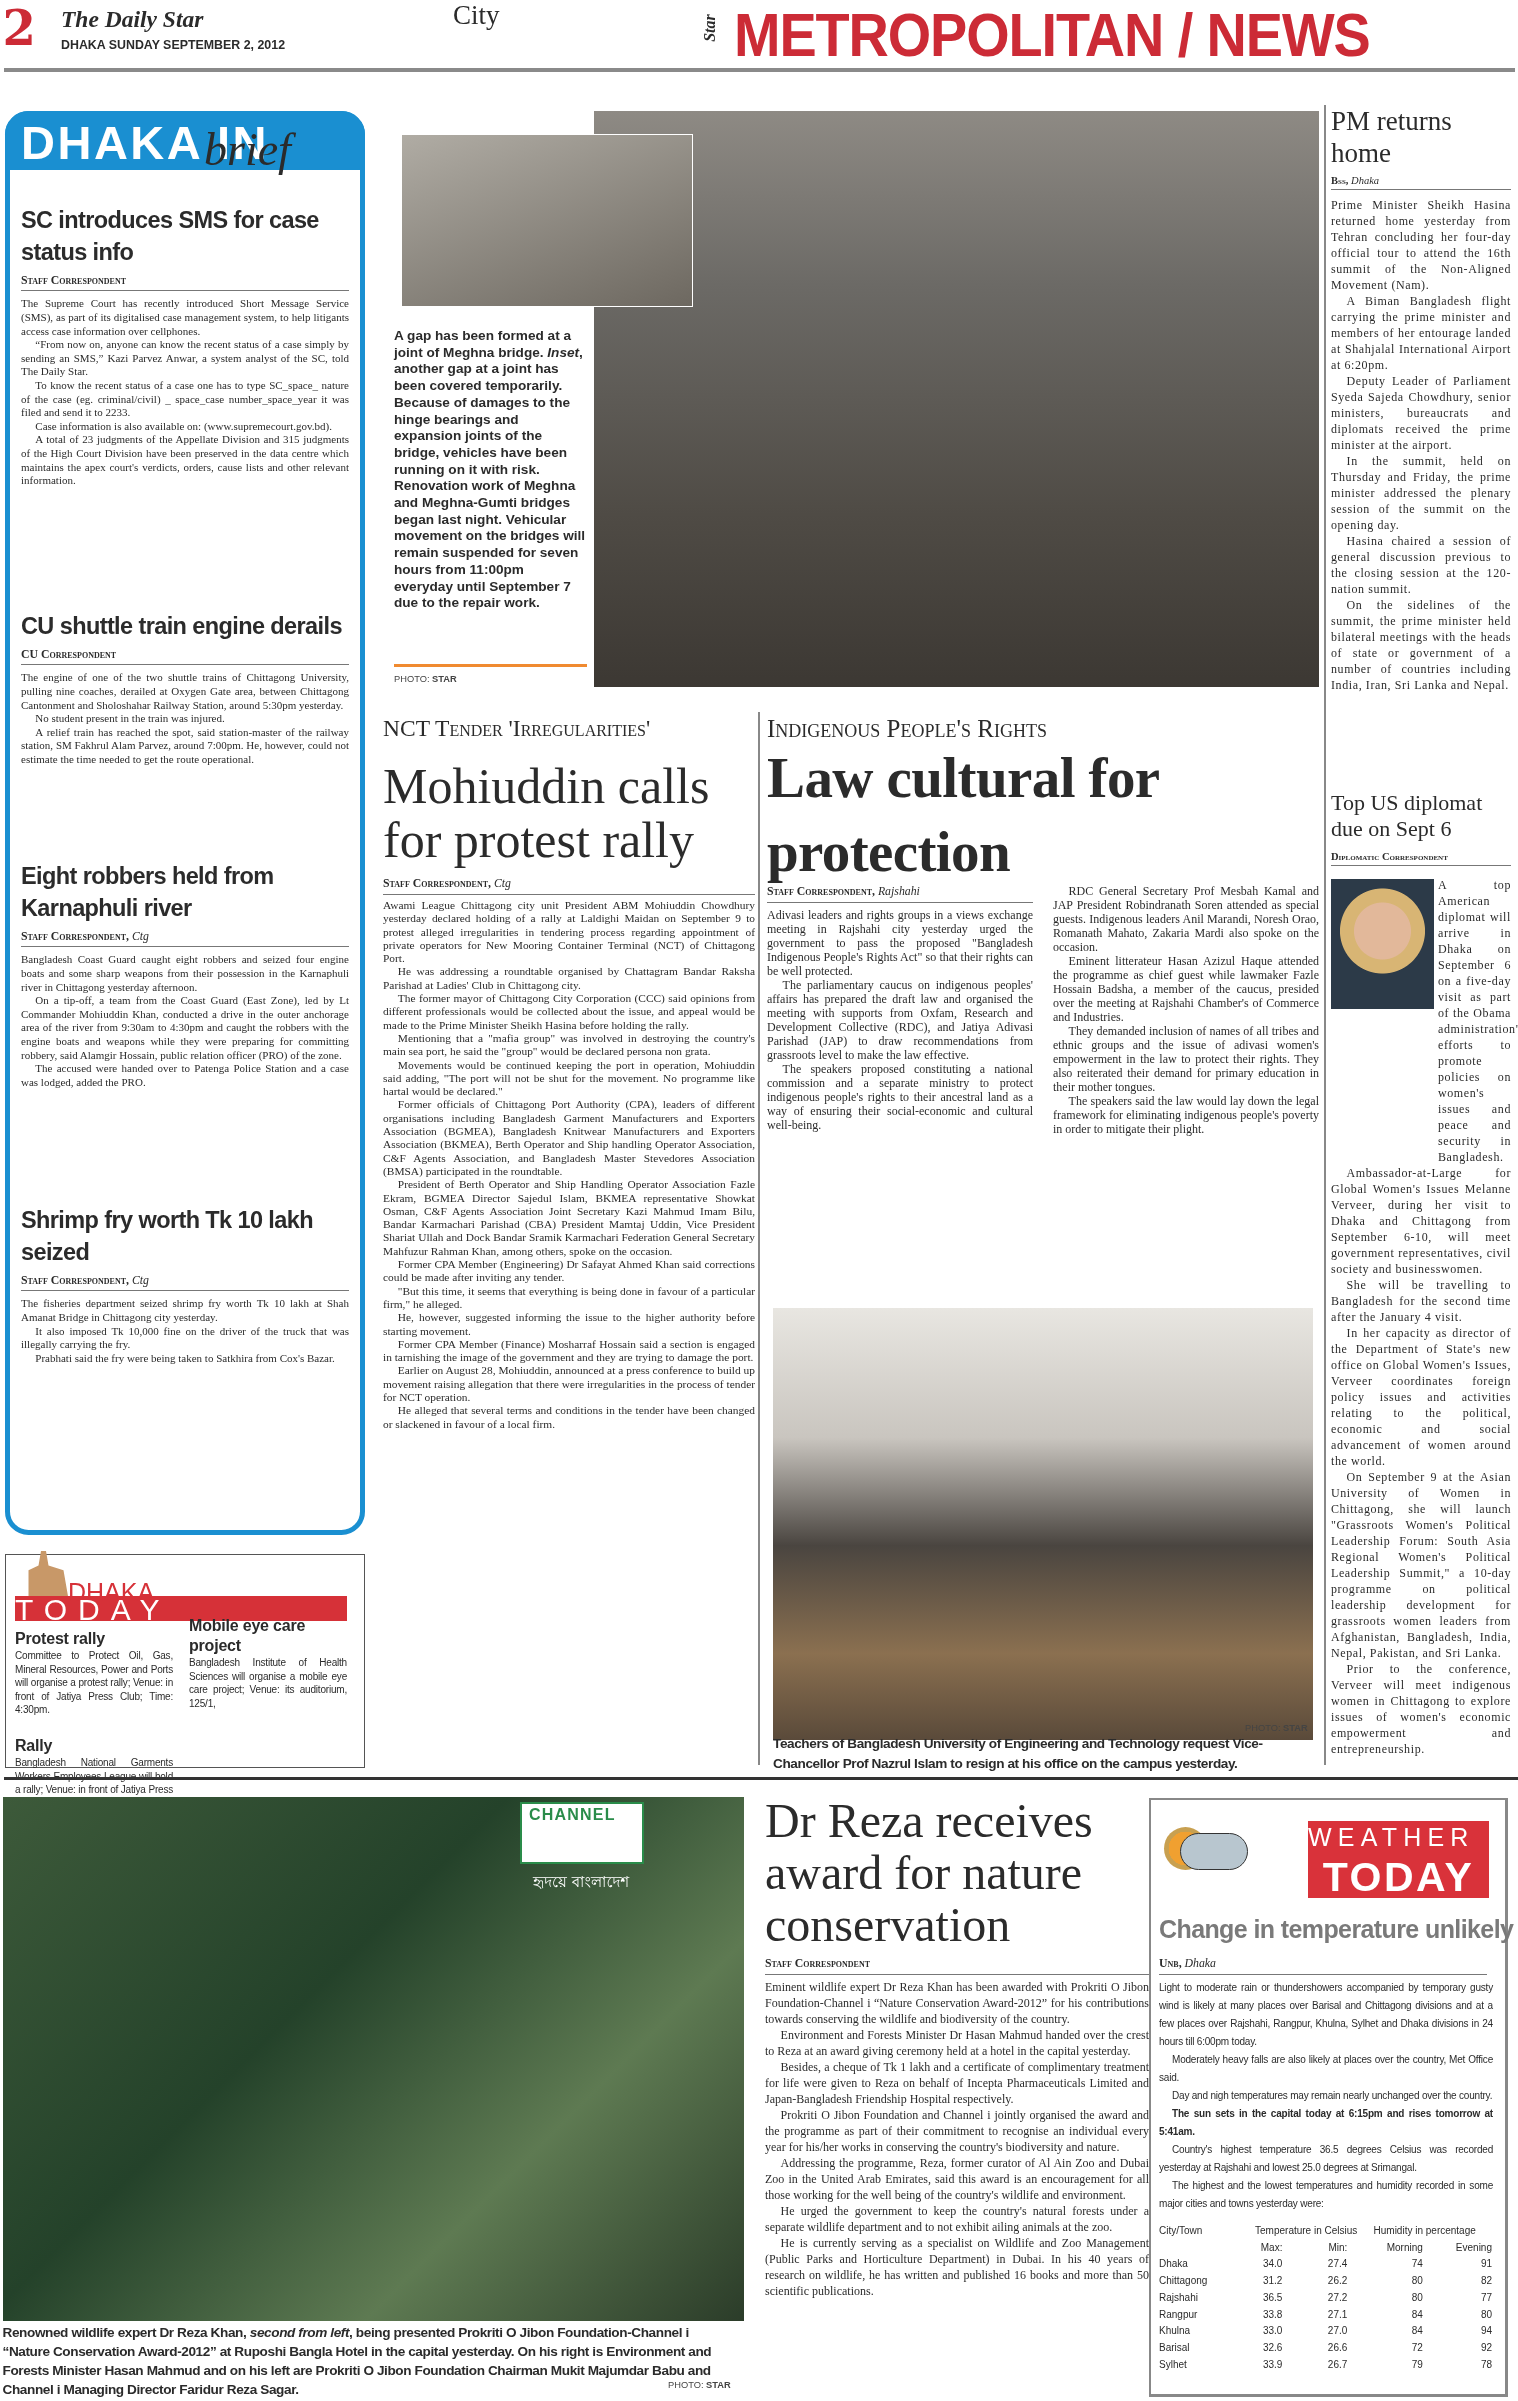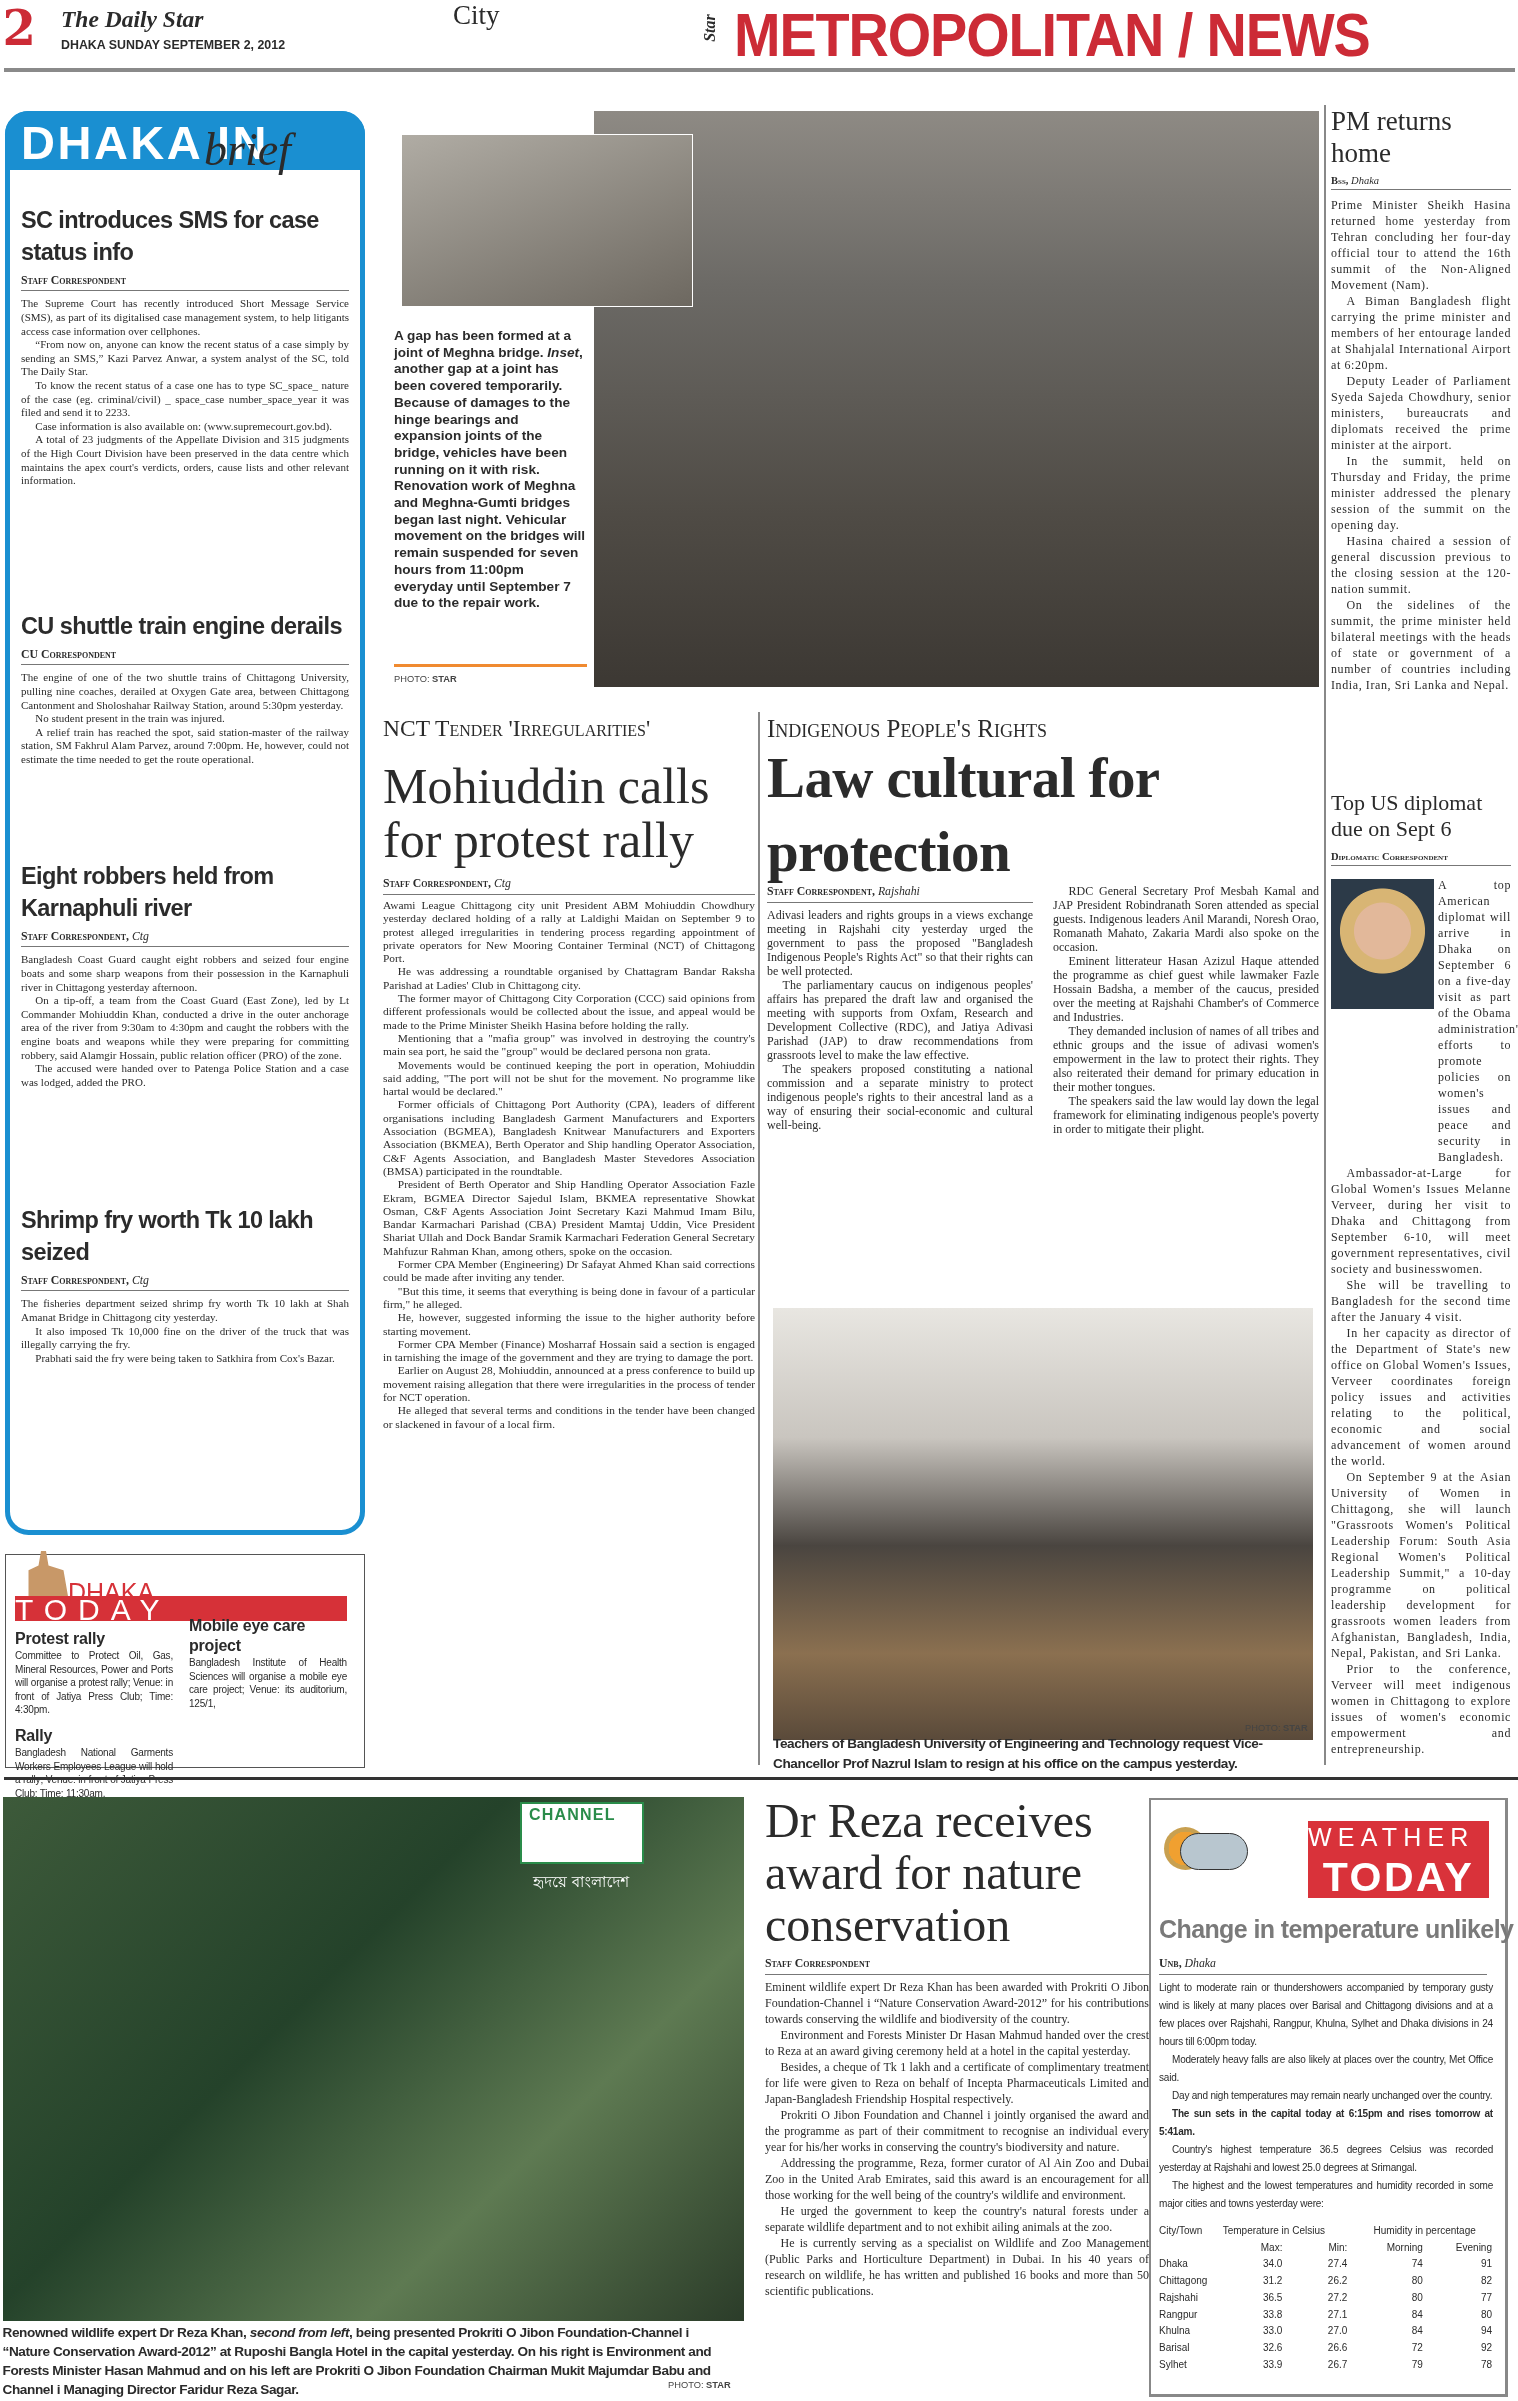--- a/index.html
+++ b/index.html
@@ -144,21 +144,21 @@
 </div>
 
 <div class="abs" id="dt"></div>
 <div class="abs" id="dt-tower"></div>
 <div class="abs" id="dt-bar"></div>
 <div class="abs" id="dt-dhaka">DHAKA</div>
 <div class="abs" id="dt-today">TODAY</div>
 <div class="dt-col" style="left:15px">
   <h4>Protest rally</h4>
   <div>Committee to Protect Oil, Gas, Mineral Resources, Power and Ports will organise a protest rally; Venue: in front of Jatiya Press Club; Time: 4:30pm.</div>
-  <h4 style="margin-top:9px">Rally</h4>
+  <h4 style="margin-top:19px">Rally</h4>
   <div>Bangladesh National Garments Workers Employees League will hold a rally; Venue: in front of Jatiya Press Club; Time: 11:30am.</div>
 </div>
 <div class="dt-col" style="left:189px;top:1616px;height:149px;overflow:hidden">
   <h4>Mobile eye care project</h4>
   <div>Bangladesh Institute of Health Sciences will organise a mobile eye care project; Venue: its auditorium, 125/1,</div>
 </div>
 
 <div class="abs photo" id="bridge-photo"></div>
 <div class="abs" id="inset-photo"></div>
 <div class="abs" id="bridge-caption"><span>A gap has been formed at a joint of Meghna bridge. </span><i>Inset</i><span>, another gap at a joint has been covered temporarily. Because of damages to the hinge bearings and expansion joints of the bridge, vehicles have been running on it with risk. Renovation work of Meghna and Meghna-Gumti bridges began last night. Vehicular movement on the bridges will remain suspended for seven hours from 11:00pm everyday until September 7 due to the repair work.</span></div>
@@ -260,21 +260,21 @@
   <p>Moderately heavy falls are also likely at places over the country, Met Office said.</p>
   <p>Day and nigh temperatures may remain nearly unchanged over the country.</p>
   <p style="font-weight:bold">The sun sets in the capital today at 6:15pm and rises tomorrow at 5:41am.</p>
   <p>Country's highest temperature 36.5 degrees Celsius was recorded yesterday at Rajshahi and lowest 25.0 degrees at Srimangal.</p>
   <p>The highest and the lowest temperatures and humidity recorded in some major cities and towns yesterday were:</p>
 </div>
 <table class="abs" id="weather-table">
   <tbody>
       <tr>
     <td>City/Town</td>
-    <td colspan="2" style="text-align:left">Temperature in Celsius</td>
+    <td colspan="2" style="text-align:right">Temperature in Celsius</td>
     <td colspan="2" style="text-align:center">Humidity in percentage</td>
   </tr>
   <tr>
     <td></td>
     <td class="n">Max:</td>
     <td class="n">Min:</td>
     <td class="n">Morning</td>
     <td class="n" style="padding-right:0">Evening</td>
   </tr>
   <tr>

